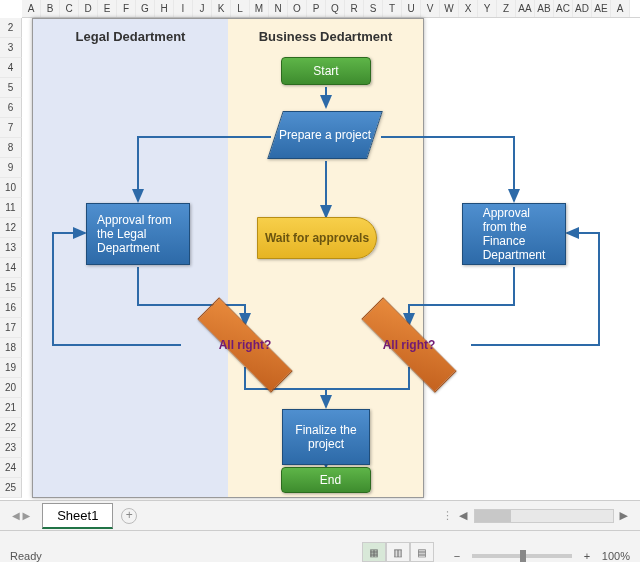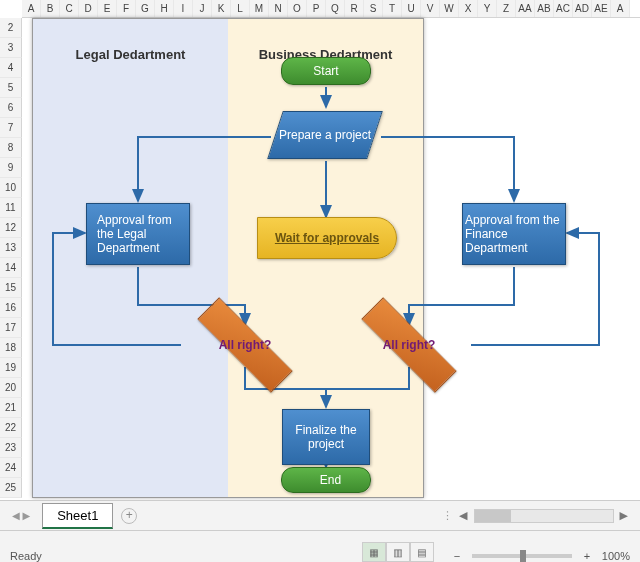--- a/index.html
+++ b/index.html
@@ -66,35 +66,35 @@
     position: relative;
   }
   .lane-legal { background: #e1e7f5; }
   .lane-business { background: #fdf3dc; }
   .lane-finance { background: #e4f0e1; }
   .lane-header {
     text-align: center;
     font-weight: bold;
     font-size: 13px;
     color: #333;
-    padding: 28px 0;
+    padding: 10px 0;
   }
   .shape {
     position: absolute;
     color: #fff;
     font-size: 12px;
     display: flex;
     align-items: center;
     justify-content: center;
     text-align: center;
   }
   .terminator {
     background: linear-gradient(#5eb548, #3e8c2e);
     border: 1px solid #2d6b1f;
-    border-radius: 12px;
+    border-radius: 4px;
     box-shadow: 1px 1px 3px rgba(0,0,0,0.3);
   }
   .process {
     background: linear-gradient(#4f8fcf, #2d6aa8);
     border: 1px solid #1f4d7a;
     box-shadow: 1px 1px 3px rgba(0,0,0,0.3);
   }
   .parallelogram {
     background: linear-gradient(#4f8fcf, #2d6aa8);
     border: 1px solid #1f4d7a;
@@ -264,22 +264,22 @@
           <path d="M 148 326 L 20 326 L 20 214 L 52 214" marker-end="url(#ah)"></path>
           <path d="M 438 326 L 566 326 L 566 214 L 534 214" marker-end="url(#ah)"></path>
         </g>
       </svg>
 
       <div class="shape terminator" style="left:248px; top:38px; width:90px; height:28px;">Start</div>
       <div class="shape parallelogram" style="left:242px; top:92px; width:100px; height:48px;">
           <span>Prepare a project</span>
         </div>
       <div class="shape process" style="left:53px; top:184px; width:104px; height:62px; text-align:left; padding:0 10px;">Approval from the Legal Department</div>
-      <div class="shape delay" style="left:224px; top:198px; width:140px; height:42px;text-decoration:underline;">Wait for approvals</div>
-      <div class="shape process" style="left:429px; top:184px; width:104px; height:62px; text-align:left; padding:0 2px;">Approval from the Finance Department</div>
+      <div class="shape delay" style="left:224px; top:198px; width:120px; height:42px;">Wait for approvals</div>
+      <div class="shape process" style="left:429px; top:184px; width:104px; height:62px; text-align:left; padding:0 20px;">Approval from the Finance Department</div>
       <div class="diamond-wrap" style="left:160px; top:298px; width:104px; height:56px;">
         <div class="diamond"></div>
         <div class="diamond-label">All right?</div>
       </div>
       <div class="diamond-wrap" style="left:324px; top:298px; width:104px; height:56px;">
         <div class="diamond"></div>
         <div class="diamond-label">All right?</div>
       </div>
       <div class="shape process" style="left:249px; top:390px; width:88px; height:56px;">Finalize the project</div>
       <div class="shape terminator" style="left:248px; top:448px; width:90px; height:26px;padding-left:9px;">End</div>

